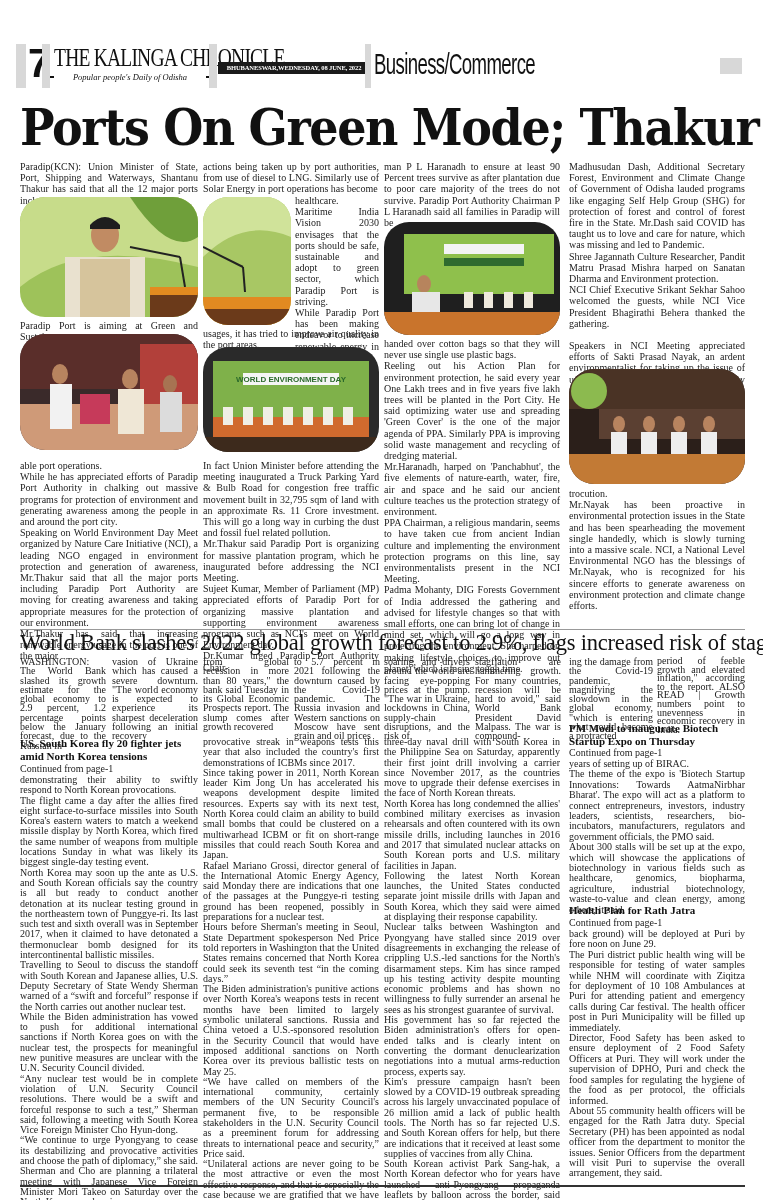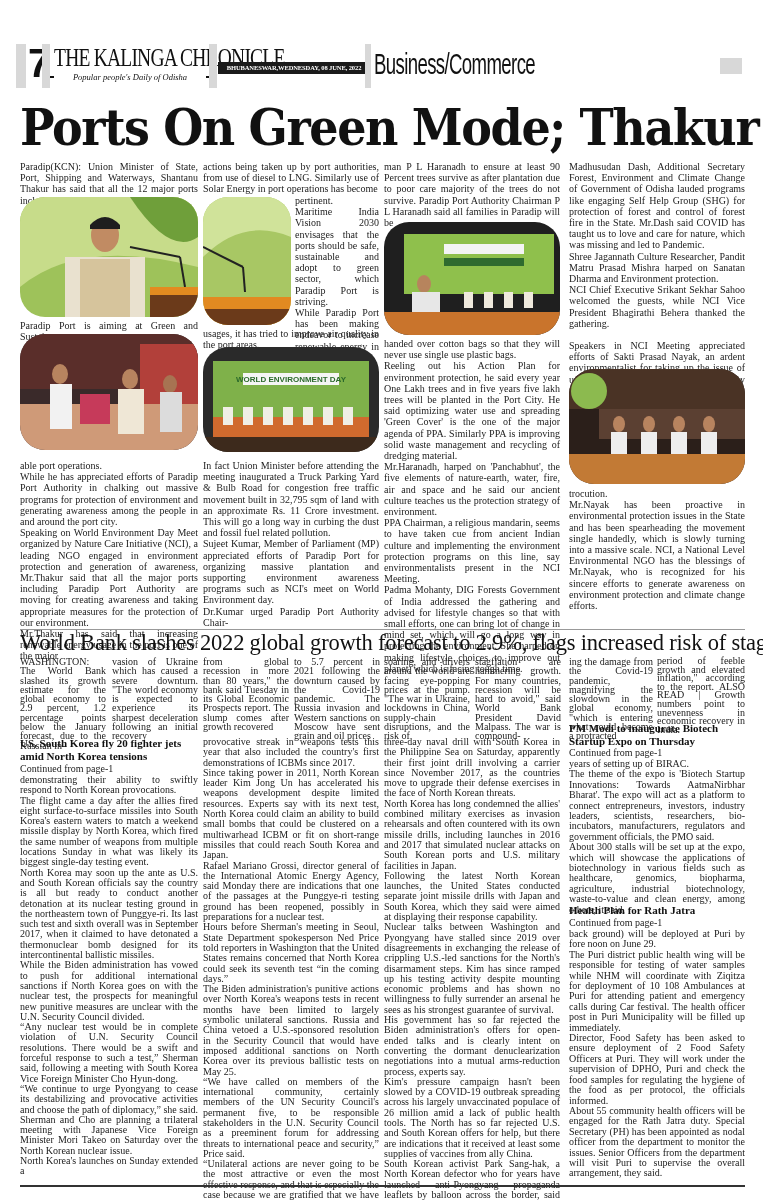--- a/index.html
+++ b/index.html
@@ -97,21 +97,21 @@
   <svg viewBox="0 0 88 128" preserveAspectRatio="none">
     <rect width="88" height="128" fill="#a8c764"></rect>
     <path d="M0,60 Q40,20 88,40 L88,0 L0,0Z" fill="#d0e39a"></path>
     <line x1="0" y1="50" x2="40" y2="70" stroke="#222" stroke-width="2"></line>
     <line x1="40" y1="70" x2="42" y2="95" stroke="#222" stroke-width="2"></line>
     <rect x="0" y="100" width="88" height="28" fill="#e28a21"></rect>
     <rect x="0" y="112" width="88" height="16" fill="#6b3a1a"></rect>
   </svg>
 </div>
 <div class="txt" style="left:295px;top:195px;width:84px;">
-  <p>pertinent.</p>
+  <p>healthcare.</p>
   <p>Maritime India Vision 2030 envisages that the ports should be safe, sustainable and adopt to green sector, which Paradip Port is striving.</p>
   <p>While Paradip Port has been making endeavor to increase renewable energy in its</p>
 </div>
 <div class="txt" style="left:203px;top:328px;width:176px;">usages, it has tried to improve air quality in the port areas.</div>
 <div class="photo" style="left:203px;top:347px;width:176px;height:105px;">
   <svg viewBox="0 0 176 105" preserveAspectRatio="none">
     <rect width="176" height="105" fill="#2a2a2a"></rect>
     <rect x="10" y="14" width="156" height="56" fill="#7fb14a"></rect>
     <rect x="40" y="26" width="96" height="12" fill="#f5f5f5"></rect>
     <text x="88" y="35" font-size="8" text-anchor="middle" fill="#2b6a2b" font-family="Liberation Sans, sans-serif" font-weight="bold">WORLD ENVIRONMENT DAY</text>
@@ -123,20 +123,21 @@
         <rect x="80" y="60" width="10" height="18"></rect>
       <rect x="100" y="60" width="10" height="18"></rect>
         <rect x="120" y="60" width="10" height="18"></rect>
       <rect x="140" y="60" width="10" height="18"></rect>
     </g>
     <rect x="0" y="90" width="176" height="15" fill="#3d2a1c"></rect>
   </svg>
 </div>
 <div class="txt" style="left:203px;top:460px;width:176px;">
   <p>In fact Union Minister before attending the meeting inaugurated a Truck Parking Yard &amp; Bulb Road for congestion free traffic movement built in 32,795 sqm of land with an approximate Rs. 11 Crore investment. This will go a long way in curbing the dust and fossil fuel related pollution.</p>
+  <p>Mr.Thakur said Paradip Port is organizing for massive plantation program, which he inaugurated before addressing the NCI Meeting.</p>
   <p>Sujeet Kumar, Member of Parliament (MP) appreciated efforts of Paradip Port for organizing massive plantation and supporting environment awareness programs such as NCI's meet on World Environment day.</p>
   <p>Dr.Kumar urged Paradip Port Authority Chair-</p>
 </div>
 
 <div class="txt" style="left:384px;top:161px;width:176px;">man P L Haranadh to ensure at least 90 Percent trees survive as after plantation due to poor care majority of the trees do not survive. Paradip Port Authority Chairman P L Haranadh said all families in Paradip will be</div>
 <div class="photo" style="left:384px;top:222px;width:176px;height:113px;">
   <svg viewBox="0 0 176 113" preserveAspectRatio="none">
     <rect width="176" height="113" fill="#1f1f1f"></rect>
     <rect x="20" y="12" width="150" height="60" fill="#8fc04c"></rect>
     <rect x="60" y="22" width="80" height="10" fill="#f4f4f4"></rect>
@@ -202,20 +203,21 @@
 <div class="wb-col" style="left:475px;width:86px;">stagflation are hammering growth. For many countries, recession will be hard to avoid," said World Bank President David Malpass. The war is compound-</div>
 <div class="wb-col" style="left:569px;width:84px;">ing the damage from the Covid-19 pandemic, magnifying the slowdown in the global economy, "which is entering what could become a protracted</div>
 <div class="wb-col" style="left:657px;width:88px;line-height:8.6px;">period of feeble growth and elevated inflation," according to the report. ALSO READ | Growth numbers point to unevenness in economic recovery in India.</div>
 
 <div class="sub-head" style="left:20px;top:737px;width:178px;">US, South Korea fly 20 fighter jets amid North Korea tensions</div>
 <div class="cont" style="position:absolute;left:20px;top:763px;width:178px;">Continued from  page-1</div>
 <div class="txt" style="left:20px;top:775px;width:178px;line-height:10.3px;">
   <p>demonstrating their ability to swiftly respond to North Korean provocations.</p>
   <p>The flight came a day after the allies fired eight surface-to-surface missiles into South Korea's eastern waters to match a weekend missile display by North Korea, which fired the same number of weapons from multiple locations Sunday in what was likely its biggest single-day testing event.</p>
   <p>North Korea may soon up the ante as U.S. and South Korean officials say the country is all but ready to conduct another detonation at its nuclear testing ground in the northeastern town of Punggye-ri. Its last such test and sixth overall was in September 2017, when it claimed to have detonated a thermonuclear bomb designed for its intercontinental ballistic missiles.</p>
+  <p>Travelling to Seoul to discuss the standoff with South Korean and Japanese allies, U.S. Deputy Secretary of State Wendy Sherman warned of a “swift and forceful” response if the North carries out another nuclear test.</p>
   <p>While the Biden administration has vowed to push for additional international sanctions if North Korea goes on with the nuclear test, the prospects for meaningful new punitive measures are unclear with the U.N. Security Council divided.</p>
   <p>“Any nuclear test would be in complete violation of U.N. Security Council resolutions. There would be a swift and forceful response to such a test,” Sherman said, following a meeting with South Korea Vice Foreign Minister Cho Hyun-dong.</p>
   <p>“We continue to urge Pyongyang to cease its destabilizing and provocative activities and choose the path of diplomacy,” she said.</p>
   <p>Sherman and Cho are planning a trilateral meeting with Japanese Vice Foreign Minister Mori Takeo on Saturday over the North Korean nuclear issue.</p>
   <p>North Korea's launches on Sunday extended a</p>
 </div>
 <div class="txt" style="left:203px;top:737px;width:176px;line-height:10.3px;">
   <p>provocative streak in weapons tests this year that also included the country's first demonstrations of ICBMs since 2017.</p>
   <p>Since taking power in 2011, North Korean leader Kim Jong Un has accelerated his weapons development despite limited resources. Experts say with its next test, North Korea could claim an ability to build small bombs that could be clustered on a multiwarhead ICBM or fit on short-range missiles that could reach South Korea and Japan.</p>
   <p>Rafael Mariano Grossi, director general of the International Atomic Energy Agency, said Monday there are indications that one of the passages at the Punggye-ri testing ground has been reopened, possibly in preparations for a nuclear test.</p>

